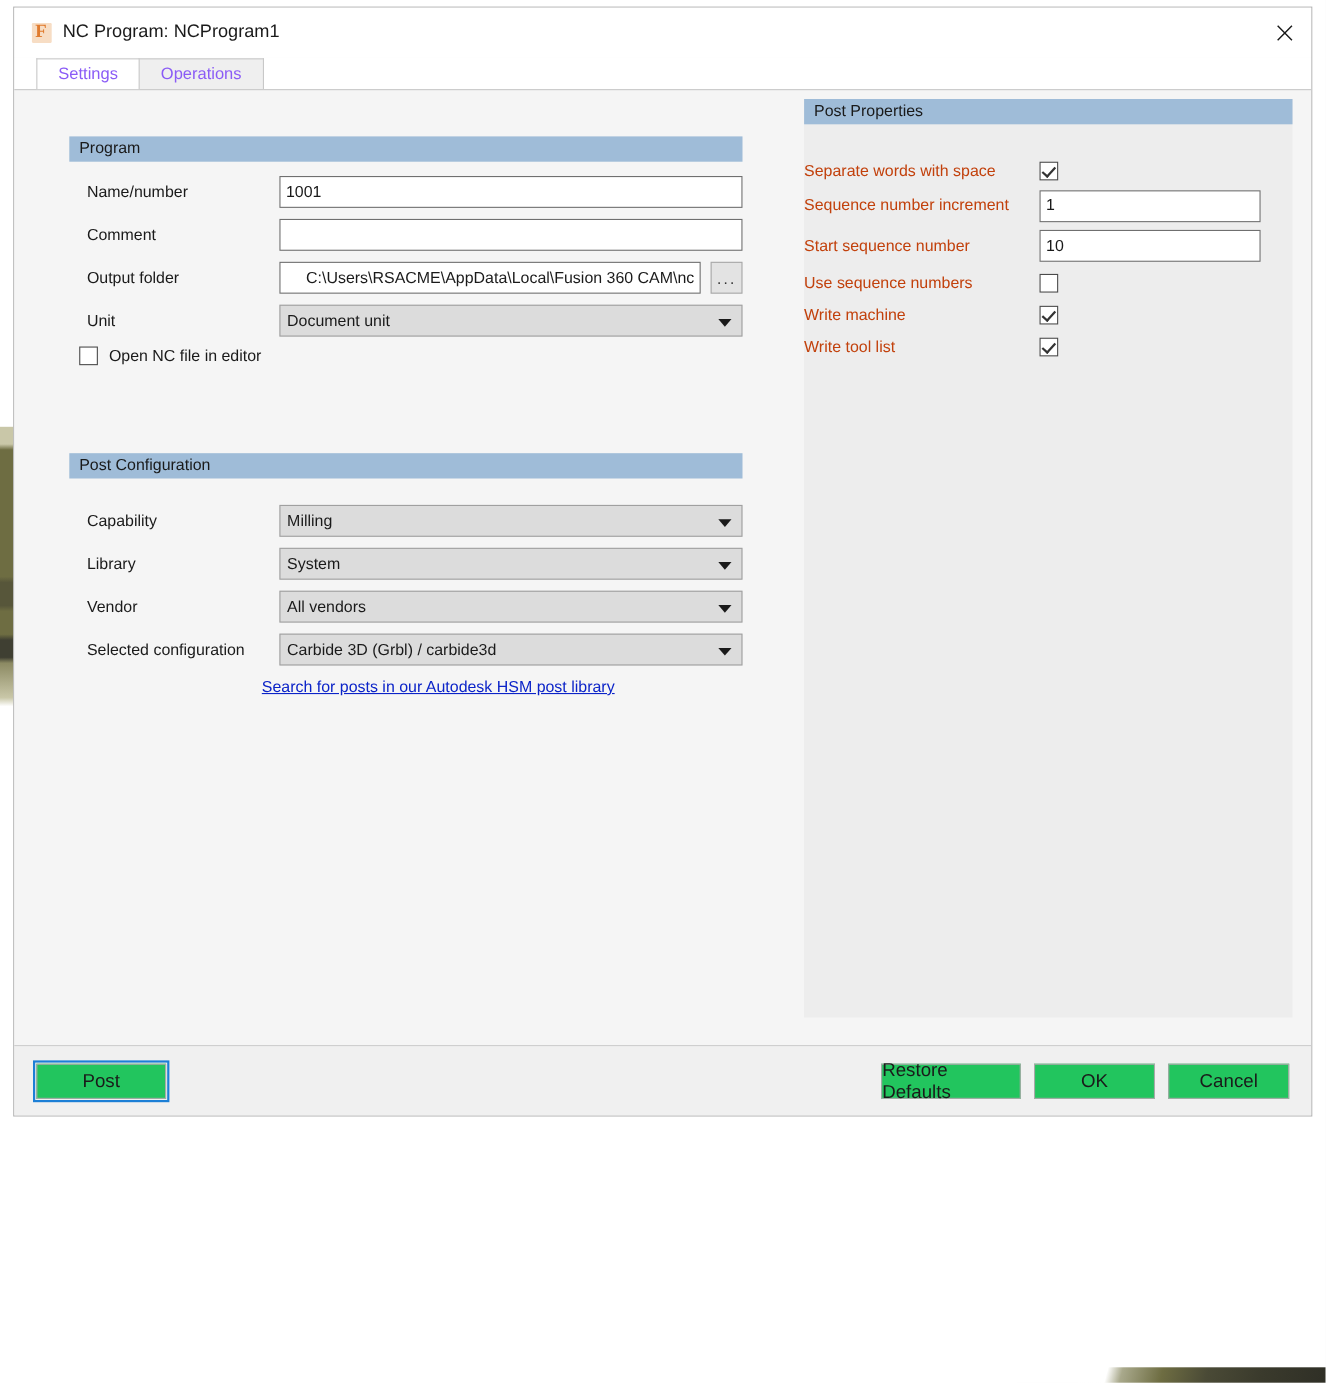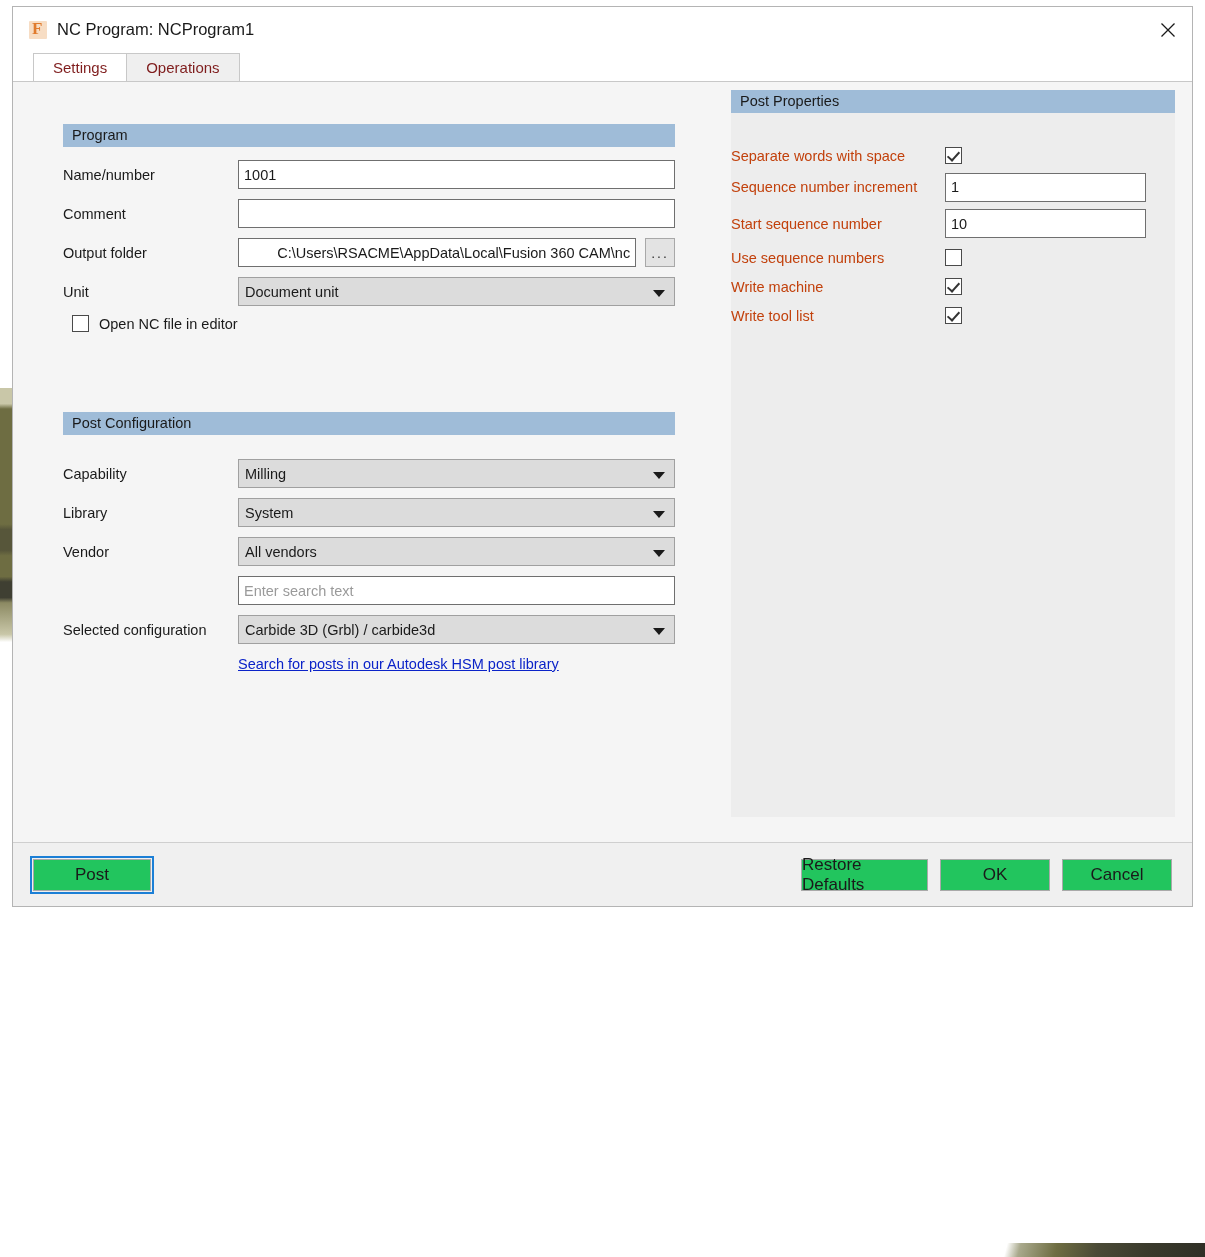--- a/index.html
+++ b/index.html
@@ -44,21 +44,21 @@
       #4a4a36 52%, #3a3a2c 74%,
       #2f2f26 100%);
   }
 
   
   #dialog {
     position: absolute;
     left: 12px;
     top: 6px;
     width: 1181px;
-    height: 901px;
+    height: 1009px;
     background: #f5f5f5;
     border: 1px solid #b4b4b4;
     box-sizing: border-box;
     display: flex;
     flex-direction: column;
   }
 
   
   #titlebar {
     height: 45px;
@@ -115,21 +115,21 @@
     align-items: flex-end;
     background: #ffffff;
     flex: 0 0 auto;
     position: relative;
   }
   .tab {
     height: 28px;
     line-height: 28px;
     padding: 0 19px;
     font-size: 15px;
-    color: #7f1d1d;
+    color: #8b5cf6;
     border: 1px solid #c8c8c8;
     border-bottom: none;
     background: #efefef;
     box-sizing: border-box;
     cursor: pointer;
     position: relative;
     white-space: nowrap;
   }
   .tab.active {
     background: #ffffff;
@@ -171,20 +171,21 @@
     padding-left: 9px;
     box-sizing: border-box;
   }
 
   
   .form-row {
     display: flex;
     align-items: center;
     height: 31px;
     margin-bottom: 8px;
+    margin-left: 16px;
   }
   .lbl {
     font-size: 14.5px;
     color: #1a1a1a;
     white-space: nowrap;
   }
 
   
   .left-label { width: 175px; flex: 0 0 auto; }
   .field { height: 29px; box-sizing: border-box; }
@@ -423,24 +424,20 @@
           </div>
 
           <div class="form-row">
             <div class="lbl left-label">Vendor</div>
             <div class="combo" style="width:440px;">
               <span>All vendors</span>
               <span class="arrow"></span>
             </div>
           </div>
 
-          <div class="form-row">
-            <div class="lbl left-label"></div>
-            <input class="txt field" style="width: 440px;" type="text" placeholder="Enter search text">
-          </div>
 
           <div class="form-row">
             <div class="lbl left-label">Selected configuration</div>
             <div class="combo" style="width:440px;">
               <span>Carbide 3D (Grbl) / carbide3d</span>
               <span class="arrow"></span>
             </div>
           </div>
 
           <div style="margin-left:175px; margin-top:10px;">

